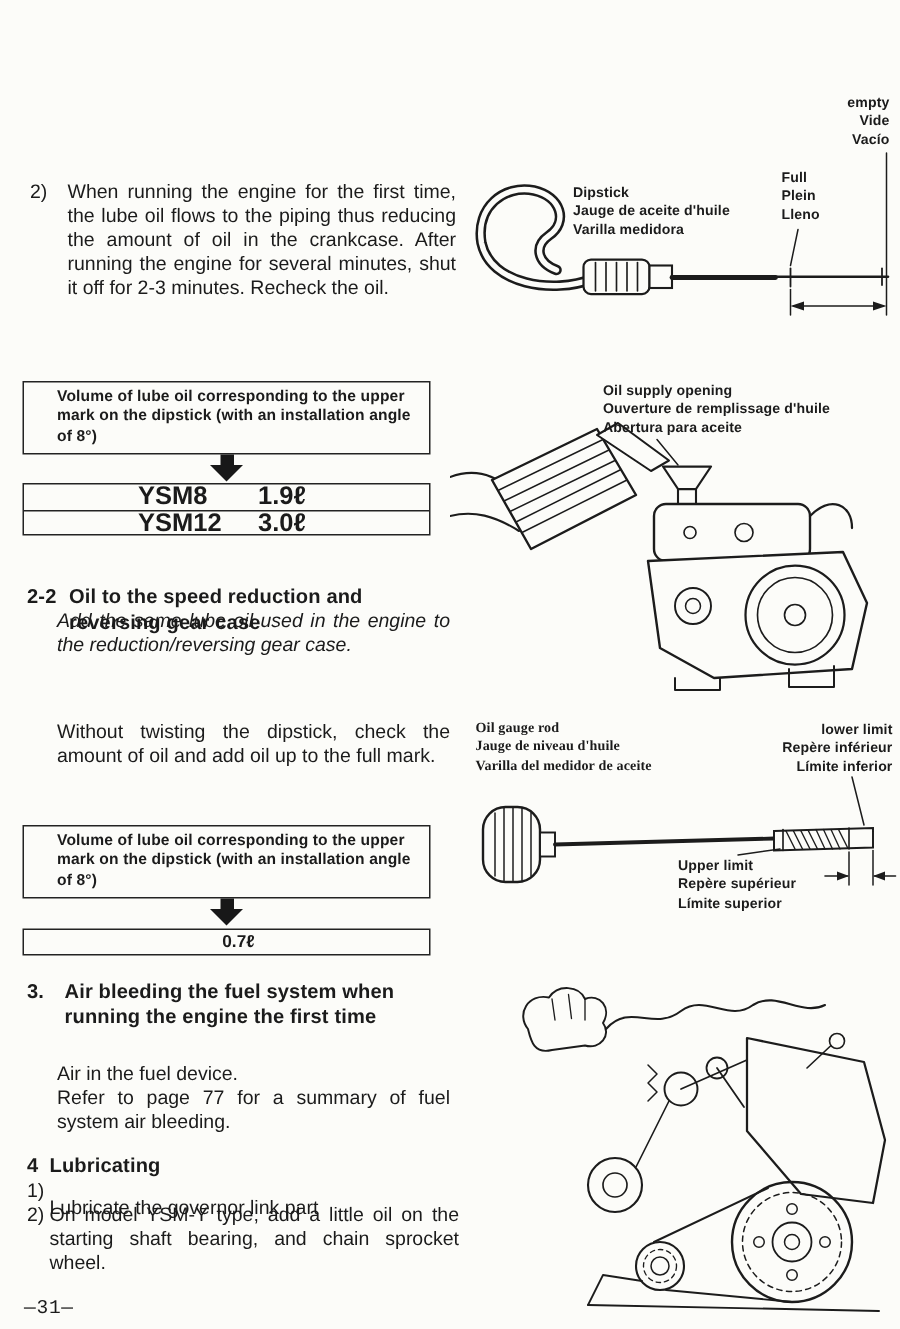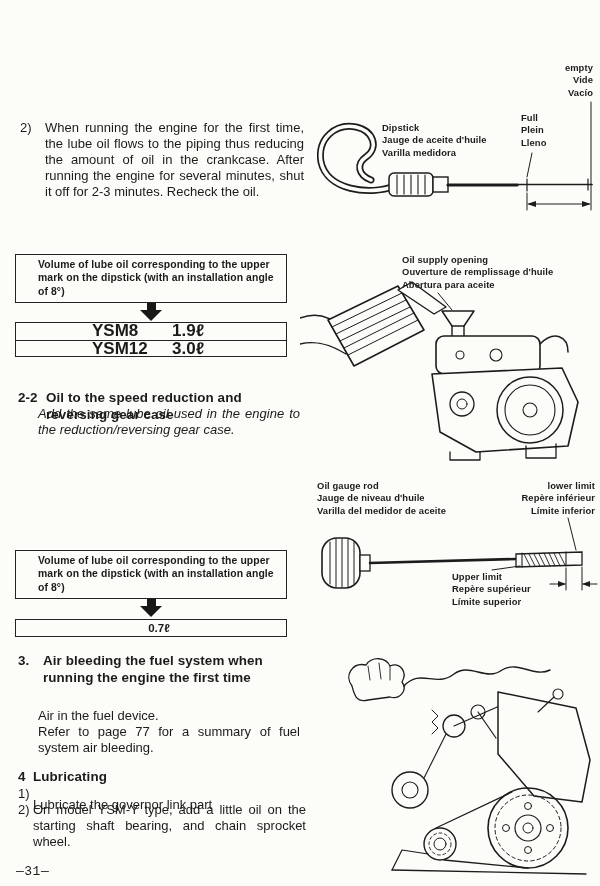--- a/index.html
+++ b/index.html
@@ -69,20 +69,21 @@
     </div>
   </div>
 
   <div class="abs heading" style="left:18px; top:368px; width:286px;margin-top:21px;">
     <span class="num">2-2</span>
     <span>Oil to the speed reduction and reversing gear case</span>
   </div>
 
   <div class="abs body-text" style="left:38px; top:406px; width:262px;font-style:italic;">Add the same lube oil used in the engine to the reduction/reversing gear case.</div>
 
+  <div class="abs body-text" style="left:38px; top:480px; width:262px;">Without twisting the dipstick, check the amount of oil and add oil up to the full mark.</div>
 
   <div class="abs note-box" style="left:15px; top:550px; width:272px;">
     <span>Volume of lube oil corresponding to the upper mark on the dipstick (with an installation angle of 8°)</span>
   </div>
 
   <div class="abs down-arrow" style="left:136px; top:599px;">
     <div class="stem"></div>
       <div class="head"></div>
   </div>
 
@@ -212,21 +213,21 @@
         <line x1="256" y1="90" x2="256" y2="112" stroke-width="1"></line>
         <line x1="272" y1="89" x2="272" y2="112" stroke-width="1"></line>
         <line x1="240" y1="106" x2="255" y2="106" stroke-width="1.1"></line>
         <line x1="287" y1="106" x2="273" y2="106" stroke-width="1.1"></line>
       </g>
       <g fill="#1c1c1c" stroke="none">
         <polygon points="256,106 248,103 248,109"></polygon>
         <polygon points="272,106 280,103 280,109"></polygon>
       </g>
     </svg>
-    <div class="fig-label" style="left:7px; top:2px;">Oil gauge rod
+    <div class="fig-label" style="left:7px; top:2px;font-family:Liberation Serif, serif;">Oil gauge rod
 Jauge de niveau d'huile
 Varilla del medidor de aceite</div>
     <div class="fig-label ta-r" style="right:3px; top:2px;">lower limit
 Repère inférieur
 Límite inferior</div>
     <div class="fig-label" style="left:142px; top:93px;">Upper limit
 Repère supérieur
 Límite superior</div>
   </div>
 

